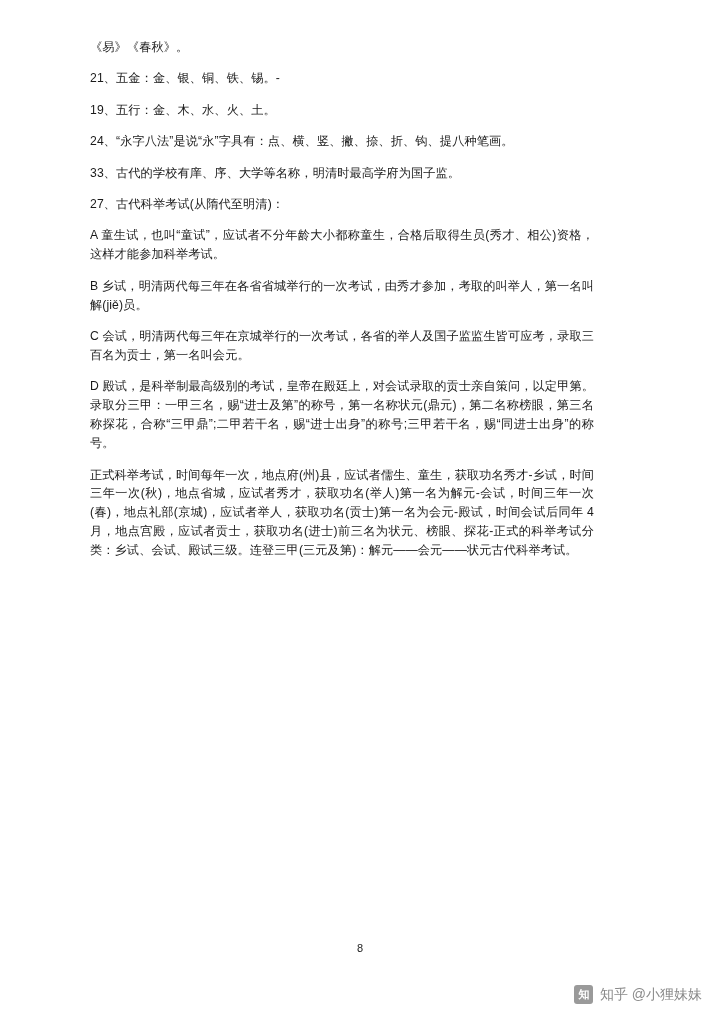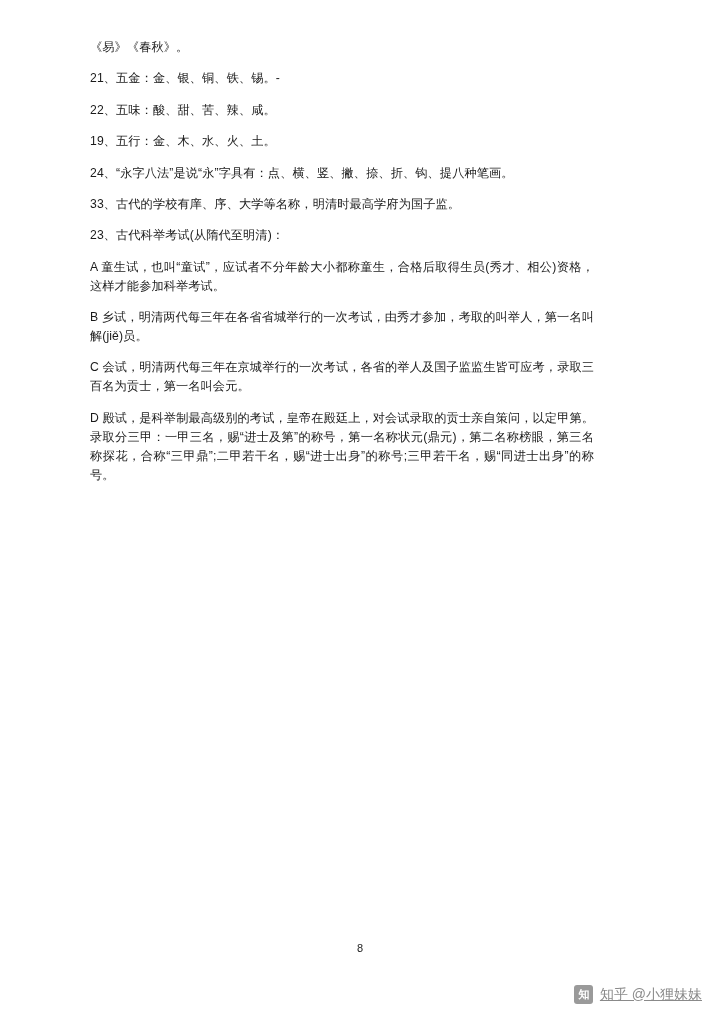--- a/index.html
+++ b/index.html
@@ -65,39 +65,38 @@
     background: #9a9a9a;
     color: #ffffff;
     font-size: 11px;
     line-height: 19px;
     text-align: center;
     font-weight: bold;
     letter-spacing: -1px;
   }
   .wm-text {
     white-space: nowrap;
-    text-decoration: underline;
   }
 </style>
 </head>
 <body>
 
 <div class="page">
   <div class="doc-body">
     <p class="para">《易》《春秋》。</p>
     <p class="para">21、五金：金、银、铜、铁、锡。-</p>
-    <p class="para">22、五味：酸、甜、苦、辣、咸。</p>
     <p class="para">19、五行：金、木、水、火、土。</p>
     <p class="para">24、“永字八法”是说“永”字具有：点、横、竖、撇、捺、折、钩、提八种笔画。</p>
     <p class="para">33、古代的学校有庠、序、大学等名称，明清时最高学府为国子监。</p>
-    <p class="para">23、古代科举考试(从隋代至明清)：</p>
+    <p class="para">27、古代科举考试(从隋代至明清)：</p>
     <p class="para">A 童生试，也叫“童试”，应试者不分年龄大小都称童生，合格后取得生员(秀才、相公)资格，这样才能参加科举考试。</p>
     <p class="para">B 乡试，明清两代每三年在各省省城举行的一次考试，由秀才参加，考取的叫举人，第一名叫解(jiě)员。</p>
     <p class="para">C 会试，明清两代每三年在京城举行的一次考试，各省的举人及国子监监生皆可应考，录取三百名为贡士，第一名叫会元。</p>
     <p class="para">D 殿试，是科举制最高级别的考试，皇帝在殿廷上，对会试录取的贡士亲自策问，以定甲第。录取分三甲：一甲三名，赐“进士及第”的称号，第一名称状元(鼎元)，第二名称榜眼，第三名称探花，合称“三甲鼎”;二甲若干名，赐“进士出身”的称号;三甲若干名，赐“同进士出身”的称号。</p>
+    <p class="para tight">正式科举考试，时间每年一次，地点府(州)县，应试者儒生、童生，获取功名秀才-乡试，时间三年一次(秋)，地点省城，应试者秀才，获取功名(举人)第一名为解元-会试，时间三年一次(春)，地点礼部(京城)，应试者举人，获取功名(贡士)第一名为会元-殿试，时间会试后同年 4 月，地点宫殿，应试者贡士，获取功名(进士)前三名为状元、榜眼、探花-正式的科举考试分类：乡试、会试、殿试三级。连登三甲(三元及第)：解元——会元——状元古代科举考试。</p>
   </div>
 </div>
 
 <div class="page-number">8</div>
 
 <div class="watermark">
   <span class="wm-logo">知乎</span>
   <span class="wm-text">知乎 @小狸妹妹</span>
 </div>
 

